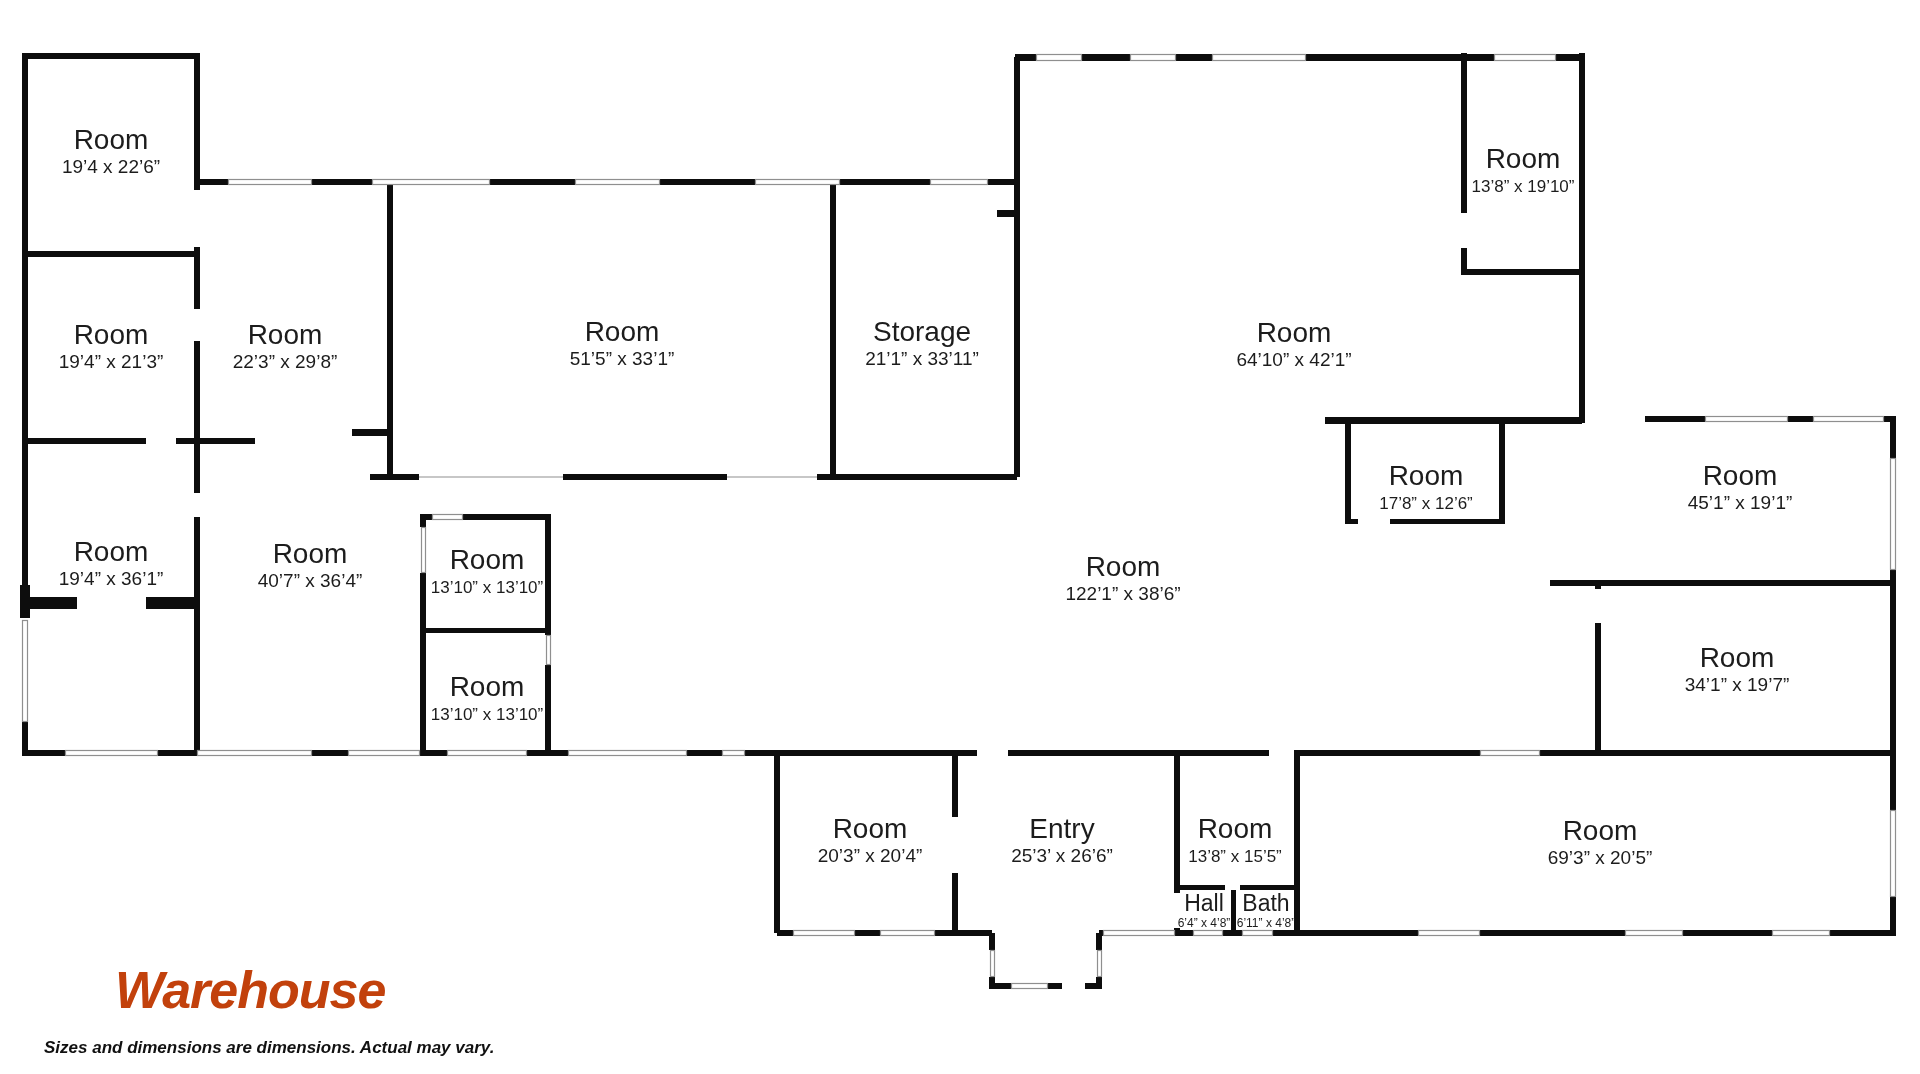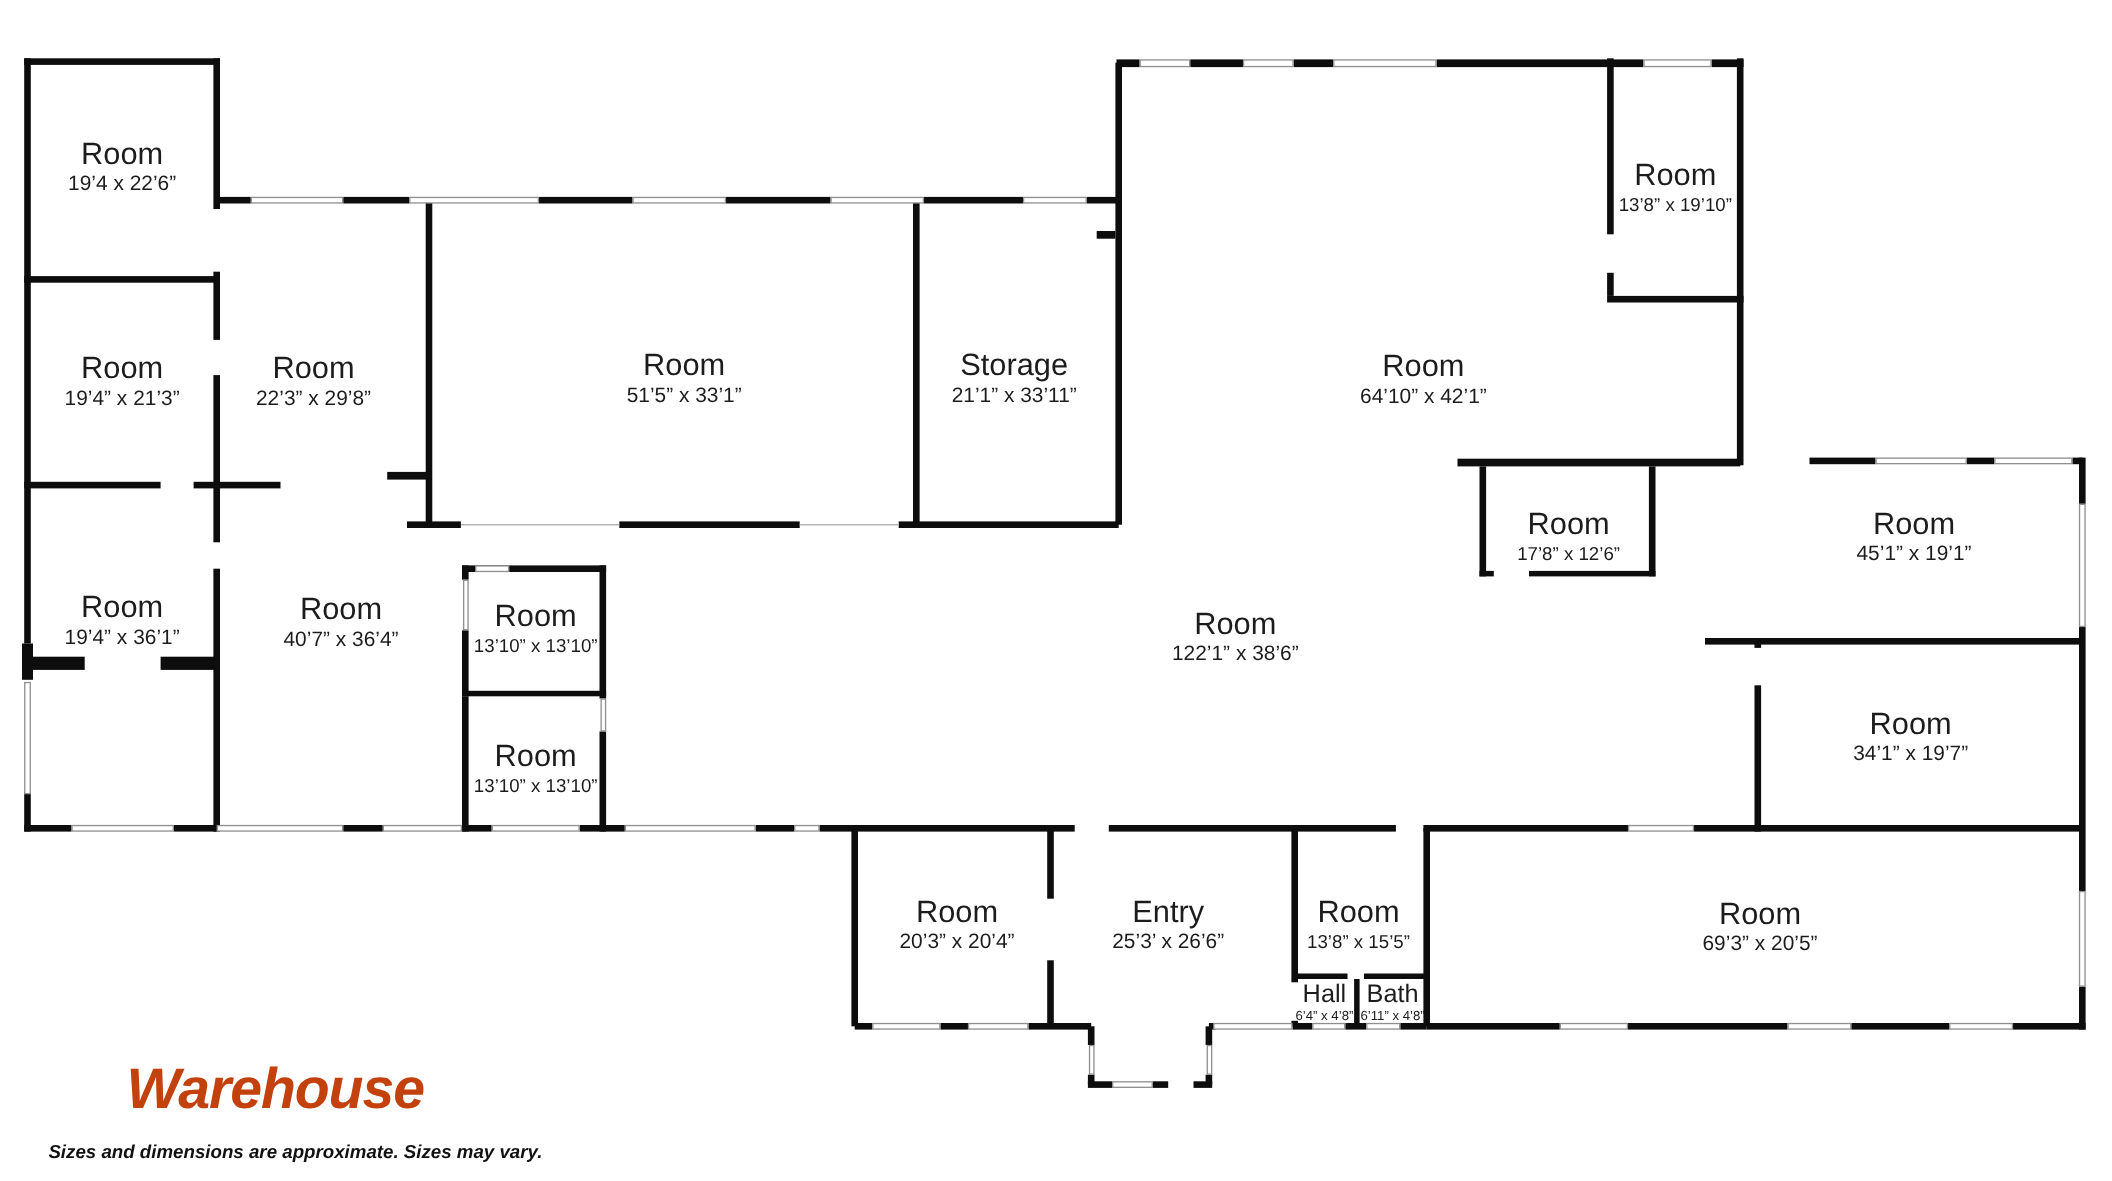--- a/index.html
+++ b/index.html
@@ -192,14 +192,14 @@
       <text x="1235" y="838" text-anchor="middle" class="room-name">Room</text>
       <text x="1235" y="862" text-anchor="middle" class="room-dims small">13’8” x 15’5”</text>
       <text x="1204" y="911" text-anchor="middle" class="room-name tiny">Hall</text>
       <text x="1204" y="927" text-anchor="middle" class="room-dims tiny">6’4” x 4’8”</text>
       <text x="1266" y="911" text-anchor="middle" class="room-name tiny">Bath</text>
       <text x="1266" y="927" text-anchor="middle" class="room-dims tiny">6’11” x 4’8”</text>
       <text x="1600" y="840" text-anchor="middle" class="room-name">Room</text>
       <text x="1600" y="864" text-anchor="middle" class="room-dims">69’3” x 20’5”</text>
     </svg>
   <div class="title">Warehouse</div>
-  <div class="disclaimer">Sizes and dimensions are approximate. Sizes may vary.</div>
+  <div class="disclaimer">Sizes and dimensions are dimensions. Actual may vary.</div>
 </div>
 
 </body></html>

